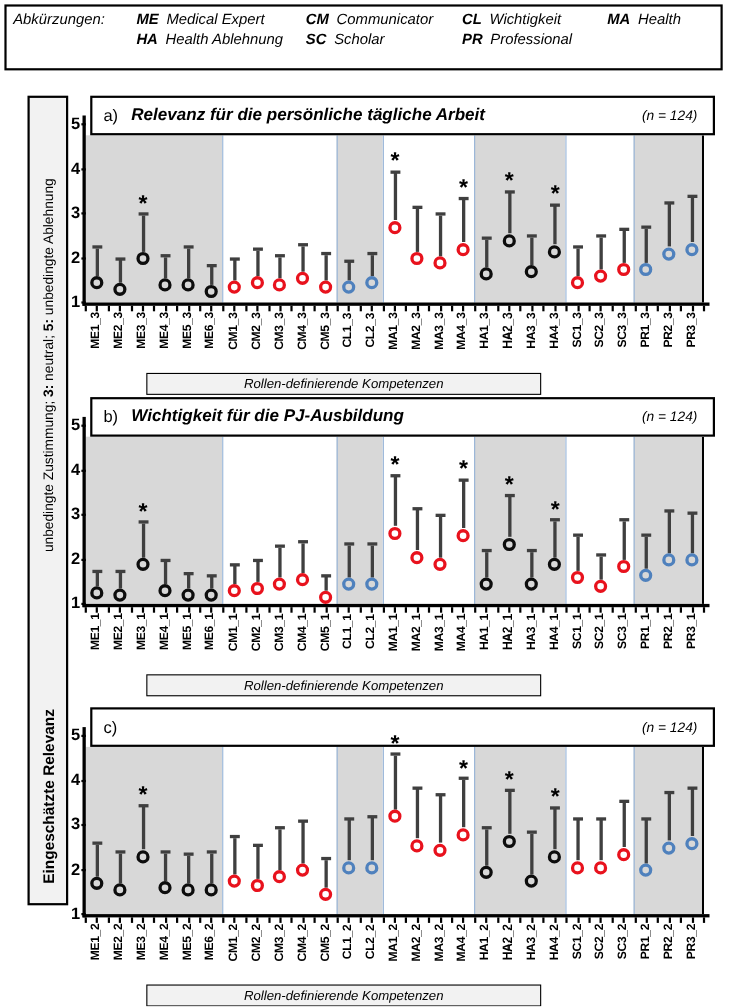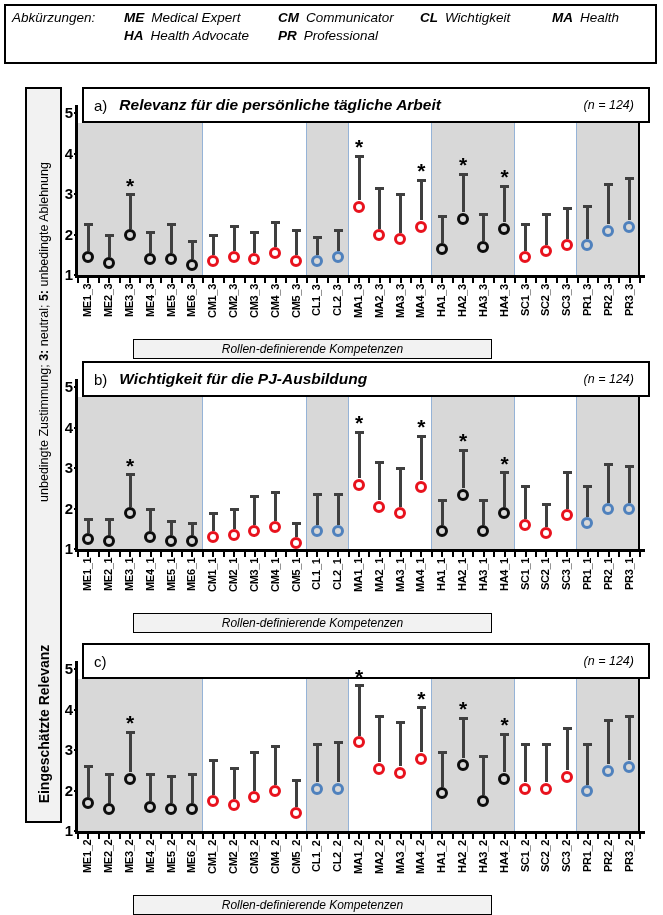--- a/index.html
+++ b/index.html
@@ -58,21 +58,22 @@
       <div id="lrow1" style="display:flex;flex:1;">
           <div class="lcell" style="width: 154px;"><span class="abbr">ME</span><span>Medical Expert</span></div>
           <div class="lcell" style="width: 142px;"><span class="abbr">CM</span><span>Communicator</span></div>
           <div class="lcell" style="width: 132px;"><span class="abbr">CL</span><span>Wichtigkeit</span></div>
           <div class="lcell" style="width: auto;"><span class="abbr">MA</span><span>Health</span></div>
         </div>
     </div>
     <div class="lrow">
       <div class="lcell" style="width:112px;"></div>
       <div id="lrow2" style="display:flex;flex:1;">
-          <div class="lcell" style="width: 154px;"><span class="abbr">HA</span><span>Health Advocate</span></div>
+          <div class="lcell" style="width: 154px;"><span class="abbr">HA</span><span>Health Ablehnung</span></div>
+          <div class="lcell" style="width: 142px;"><span class="abbr">SC</span><span>Scholar</span></div>
           <div class="lcell" style="width: 132px;"><span class="abbr">PR</span><span>Professional</span></div>
         </div>
     </div>
   </div>
 
   <div class="sidebar">
     <div class="side-rot side-top" id="side-top"><span>unbedingte Zustimmung;</span><span style="font-weight: bold;">  3:</span><span> neutral;</span><span style="font-weight: bold;">  5:</span><span> unbedingte Ablehnung</span></div>
     <div class="side-rot side-bot">Eingeschätzte Relevanz</div>
   </div>
 

